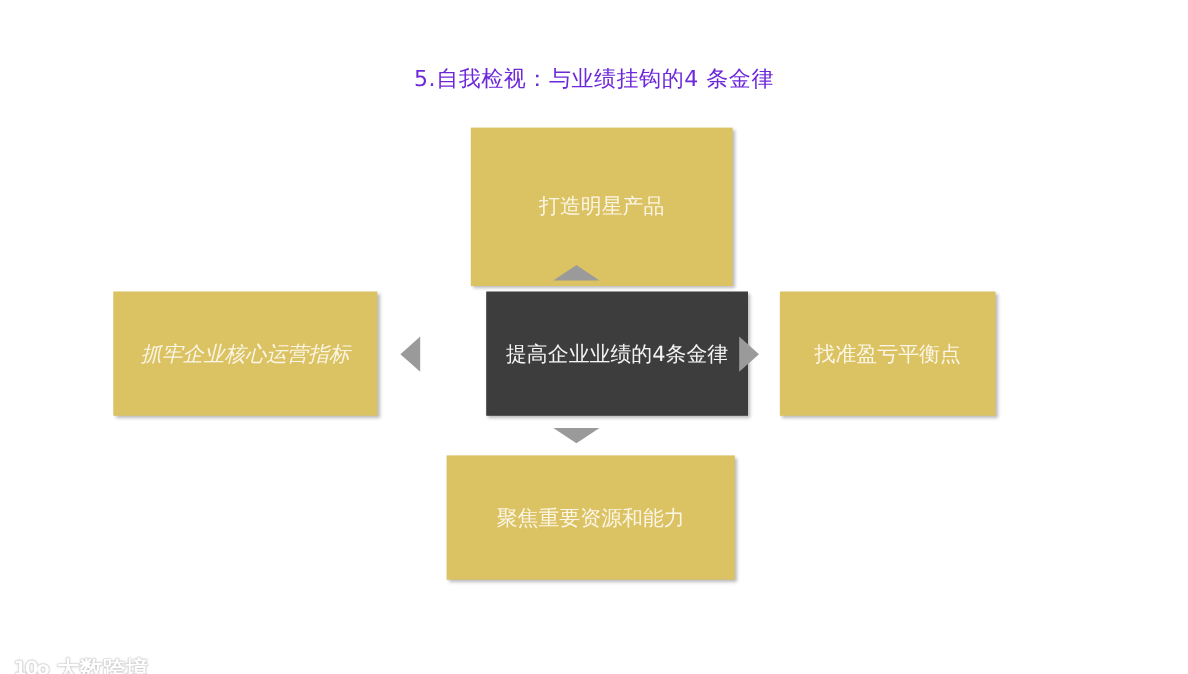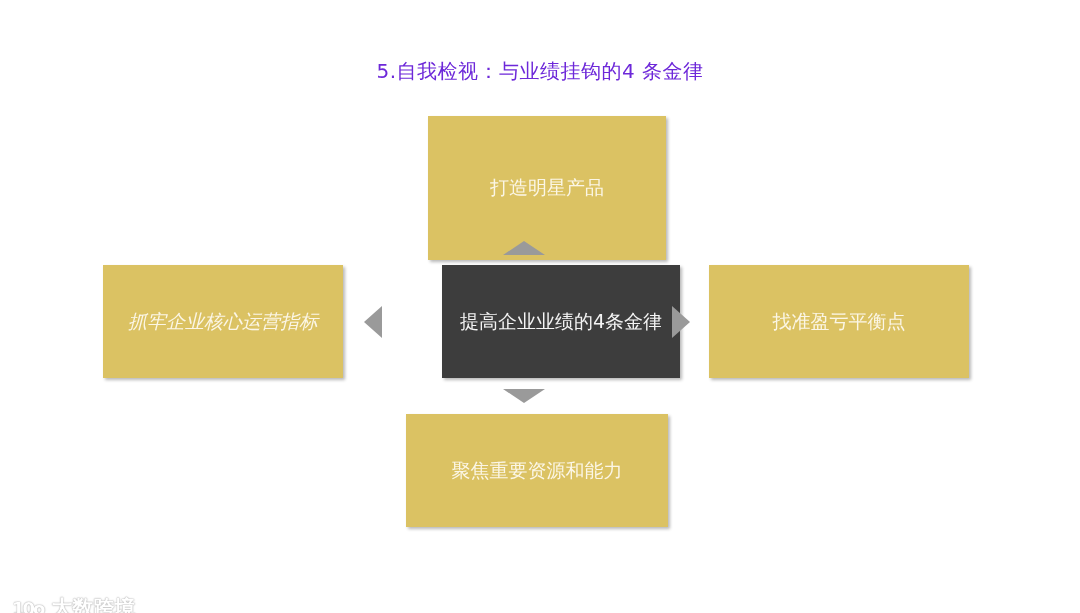--- a/index.html
+++ b/index.html
@@ -15,21 +15,21 @@
     .box {
       position: absolute; display: flex; align-items: center; justify-content: center;
       font-size: 19px; color: #fbf6e6;
       box-shadow: 2px 2px 3px rgba(0,0,0,0.28);
     }
     .gold { background: #dbc263; }
     .dark { background: #3d3d3d; color: #f4f4f4; }
     #box-top { left: 428px; top: 116px; width: 238px; height: 144px; }
     #box-left { left: 103px; top: 265px; width: 240px; height: 113px; font-style: italic; }
     #box-center { left: 406px; top: 265px; width: 238px; height: 113px; margin-left: 36px; }
-    #box-right { left: 709px; top: 265px; width: 260px; height: 113px; }
+    #box-right { left: 709px; top: 265px; width: 196px; height: 113px; }
     #box-bottom { left: 406px; top: 414px; width: 262px; height: 113px; }
     .arrow { position: absolute; width: 0; height: 0; }
     #arrow-up {
       left: 503px; top: 241px;
       border-left: 21px solid transparent; border-right: 21px solid transparent;
       border-bottom: 14px solid #9a9a9a;
     }
     #arrow-down {
       left: 503px; top: 389px;
       border-left: 21px solid transparent; border-right: 21px solid transparent;

